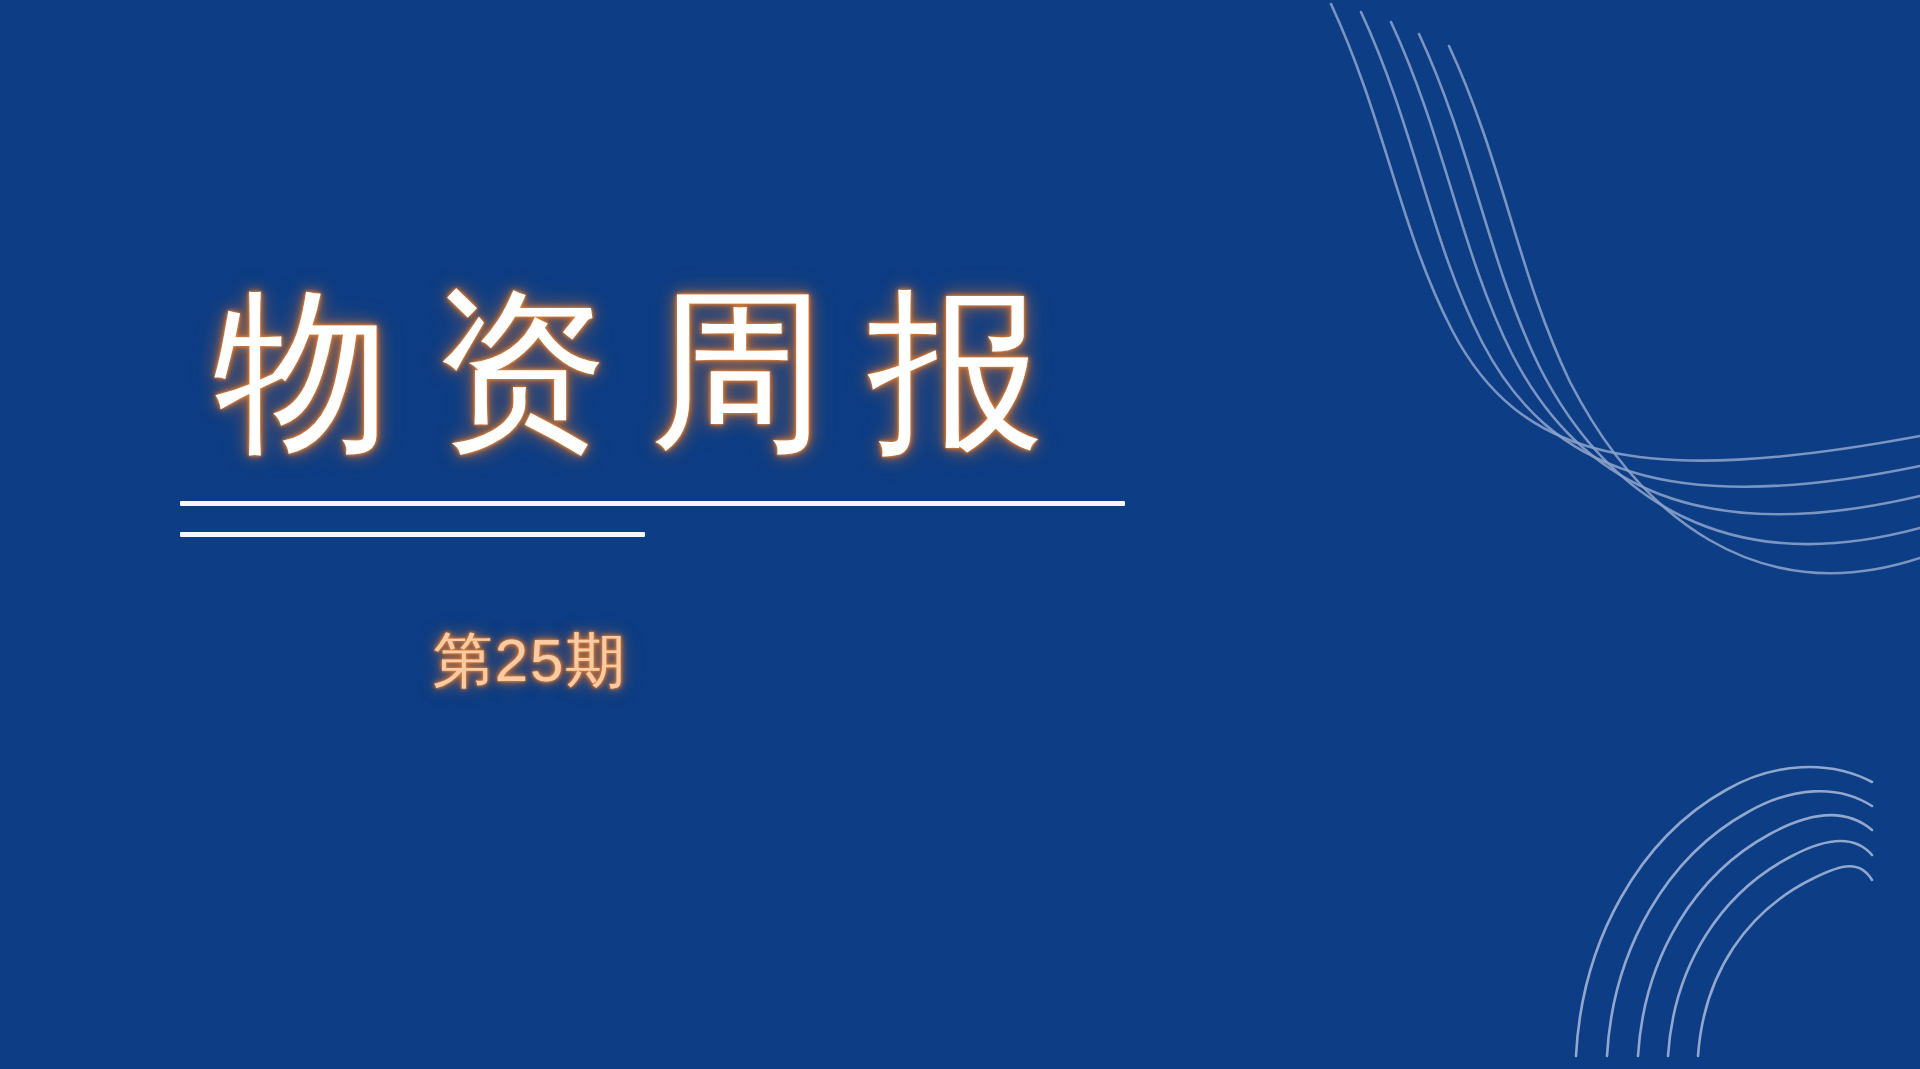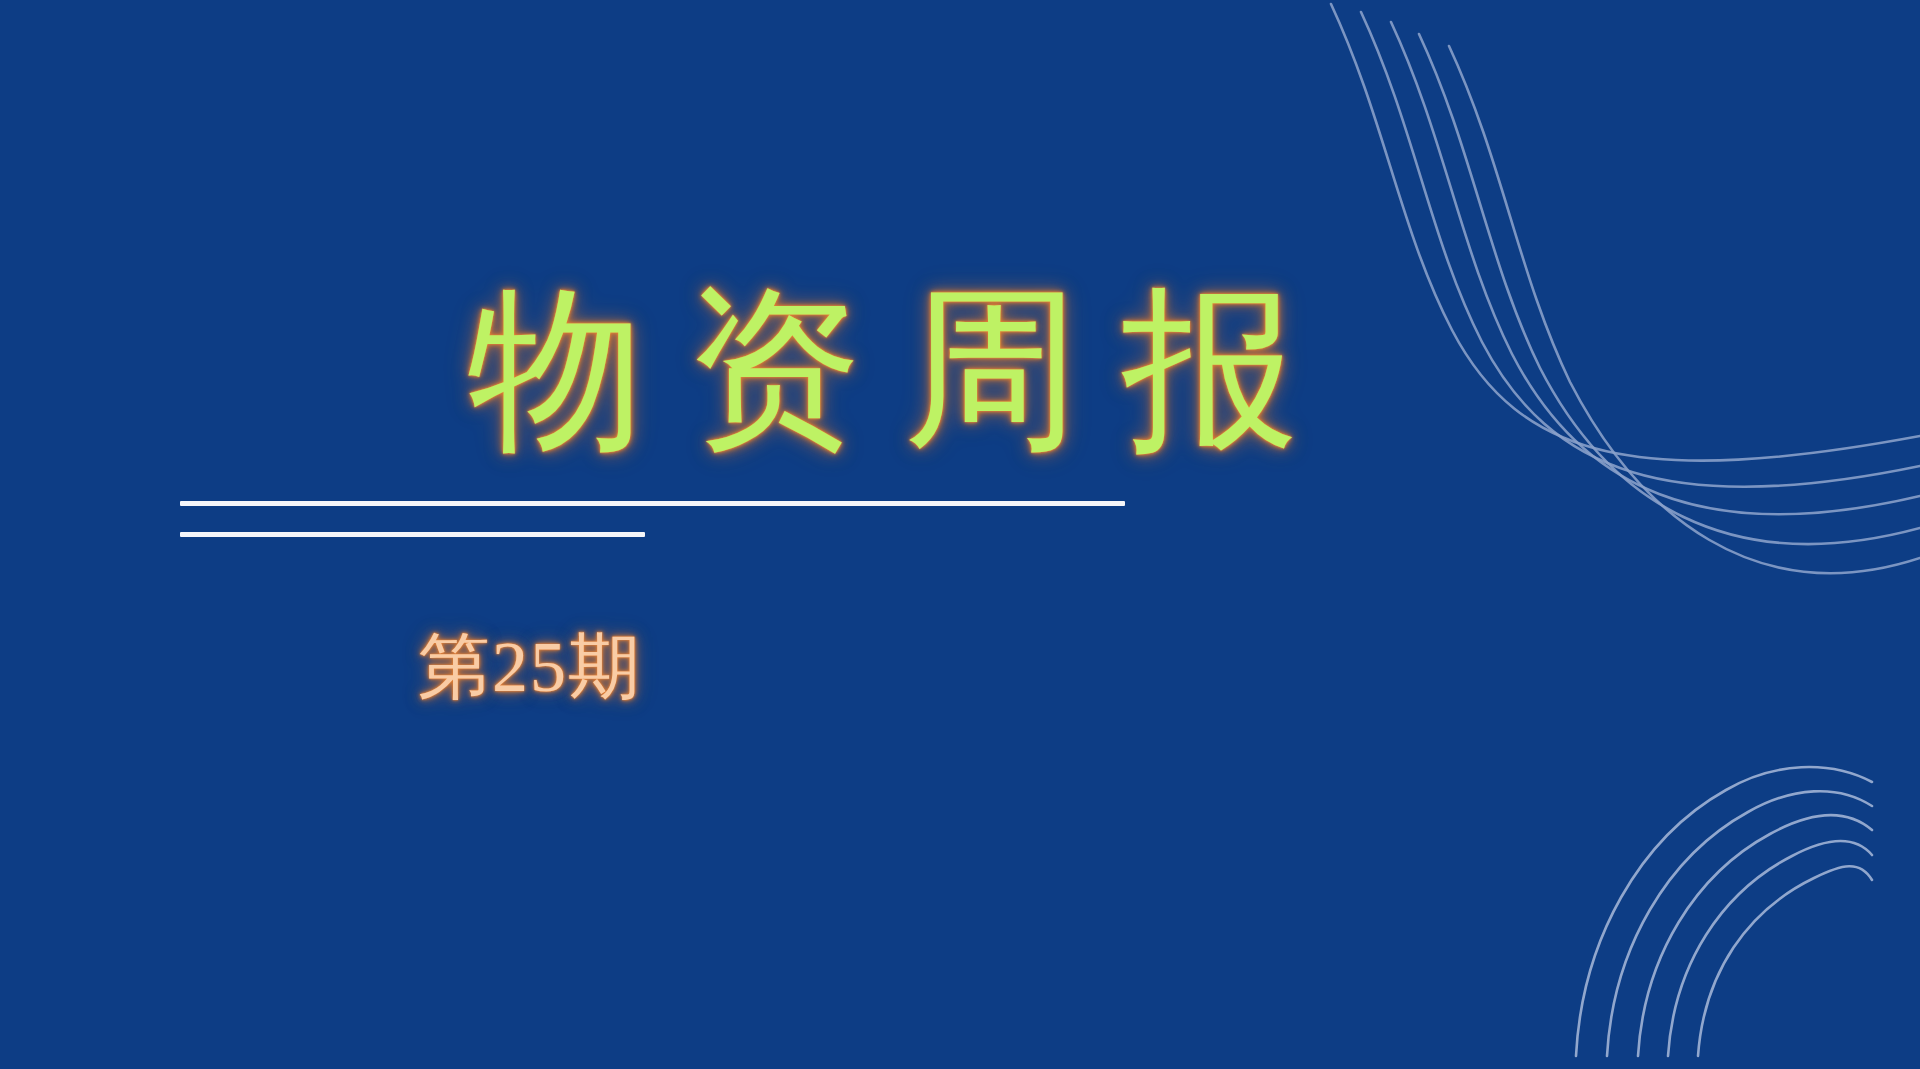--- a/index.html
+++ b/index.html
@@ -45,37 +45,36 @@
 
   
   .title-block {
     position: absolute;
     left: 180px;
     top: 278px;
     width: 1160px;
   }
 
   .main-title {
-    font-family: Liberation Serif, serif;
+    font-family: Liberation Sans, sans-serif;
     font-size: 176px;
     line-height: 1.06;
     font-weight: 400;
     letter-spacing: 42px;
     margin: 0;
     padding: 0 0 0 34px;
-    color: #bef264;
+    color: #ffffff;
     white-space: nowrap;
     text-shadow:
       0 0 1px #e8833a,
       0 0 2px #e8833a,
       0 0 4px #e07f33,
       0 0 9px rgba(224,122,45,0.85),
       0 0 17px rgba(224,122,45,0.55),
       0 0 28px rgba(224,122,45,0.32);
-    text-align: right;
   }
 
   .rule {
     background: #f4f6fa;
     border-radius: 1px;
   }
   .rule-long {
     position: absolute;
     left: 180px;
     top: 501px;
@@ -89,22 +88,22 @@
     width: 465px;
     height: 5px;
   }
 
   .subtitle {
     position: absolute;
     left: 180px;
     top: 628px;
     width: 700px;
     text-align: center;
-    font-family: Liberation Serif, serif;
-    font-size: 72px;
+    font-family: Liberation Sans, sans-serif;
+    font-size: 60px;
     line-height: 1.1;
     font-weight: 400;
     letter-spacing: 2px;
     margin: 0;
     color: #f9cca5;
     white-space: nowrap;
     text-shadow:
       0 0 1px #e8833a,
       0 0 2px #e8833a,
       0 0 4px #e07f33,

